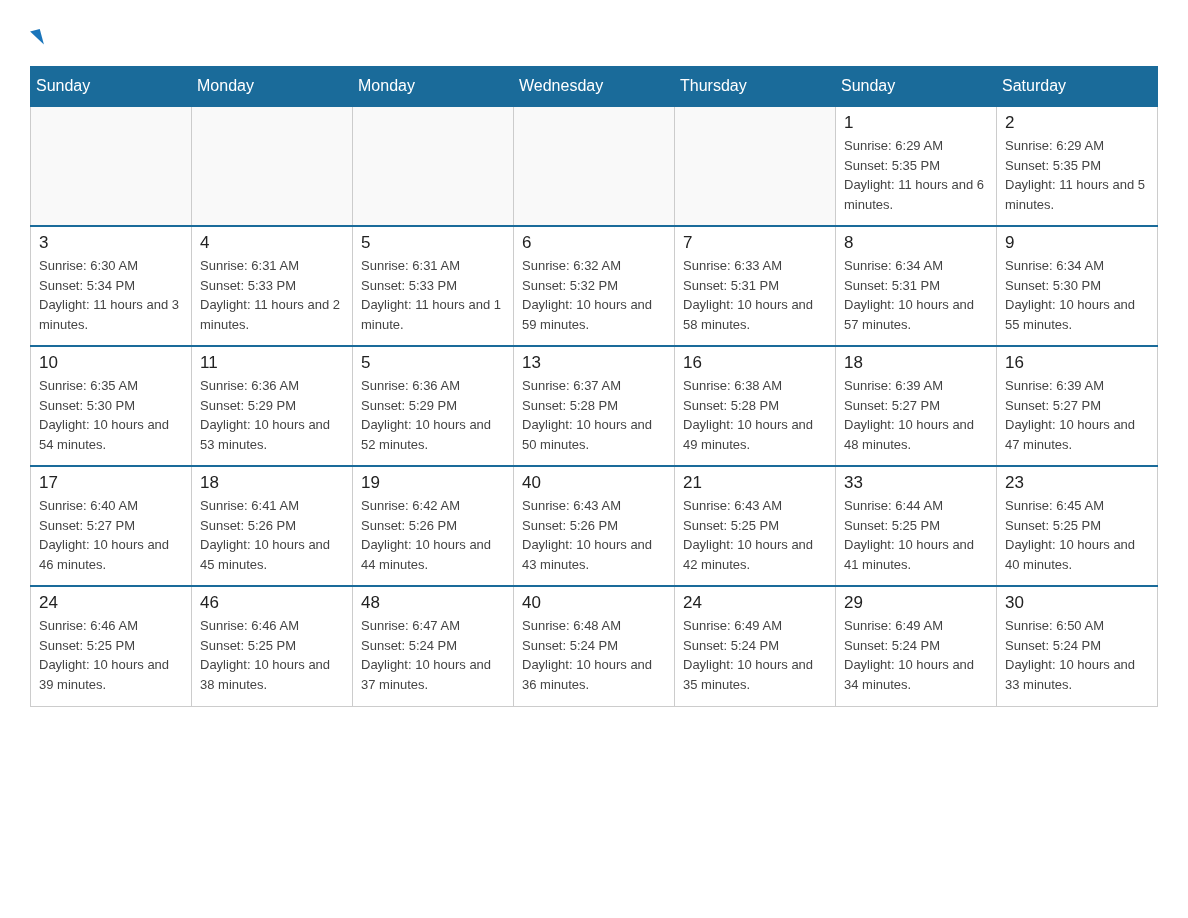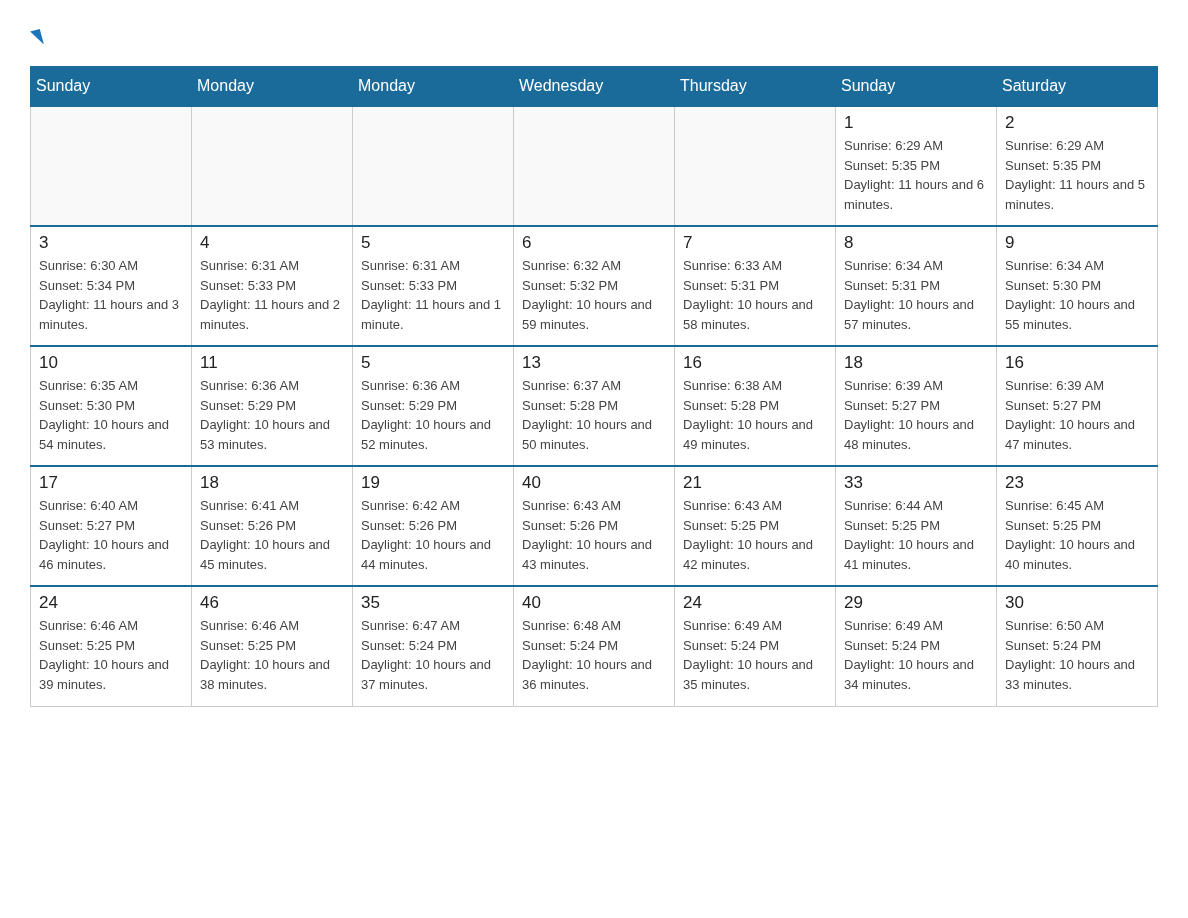--- a/index.html
+++ b/index.html
@@ -238,21 +238,21 @@
       <tr>
         <td class="cell-top">
           <span class="day-number">24</span>
           <div class="cell-info">Sunrise: 6:46 AM<br>Sunset: 5:25 PM<br>Daylight: 10 hours and 39 minutes.</div>
         </td>
         <td class="cell-top">
           <span class="day-number">46</span>
           <div class="cell-info">Sunrise: 6:46 AM<br>Sunset: 5:25 PM<br>Daylight: 10 hours and 38 minutes.</div>
         </td>
         <td class="cell-top">
-          <span class="day-number">35</span>
+          <span class="day-number">48</span>
           <div class="cell-info">Sunrise: 6:47 AM<br>Sunset: 5:24 PM<br>Daylight: 10 hours and 37 minutes.</div>
         </td>
         <td class="cell-top">
           <span class="day-number">40</span>
           <div class="cell-info">Sunrise: 6:48 AM<br>Sunset: 5:24 PM<br>Daylight: 10 hours and 36 minutes.</div>
         </td>
         <td class="cell-top">
           <span class="day-number">24</span>
           <div class="cell-info">Sunrise: 6:49 AM<br>Sunset: 5:24 PM<br>Daylight: 10 hours and 35 minutes.</div>
         </td>

